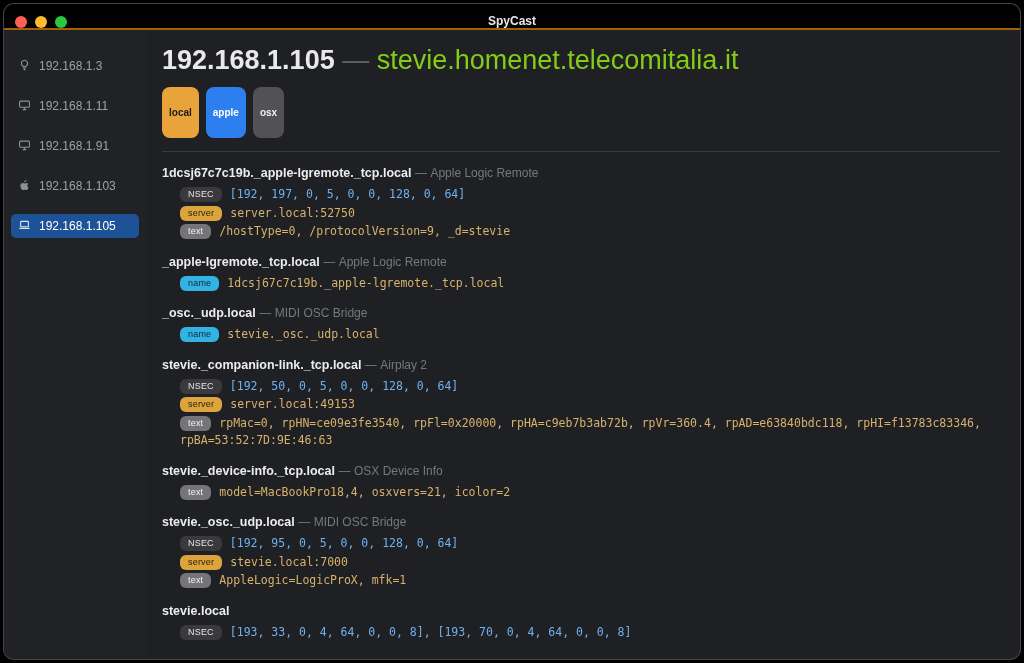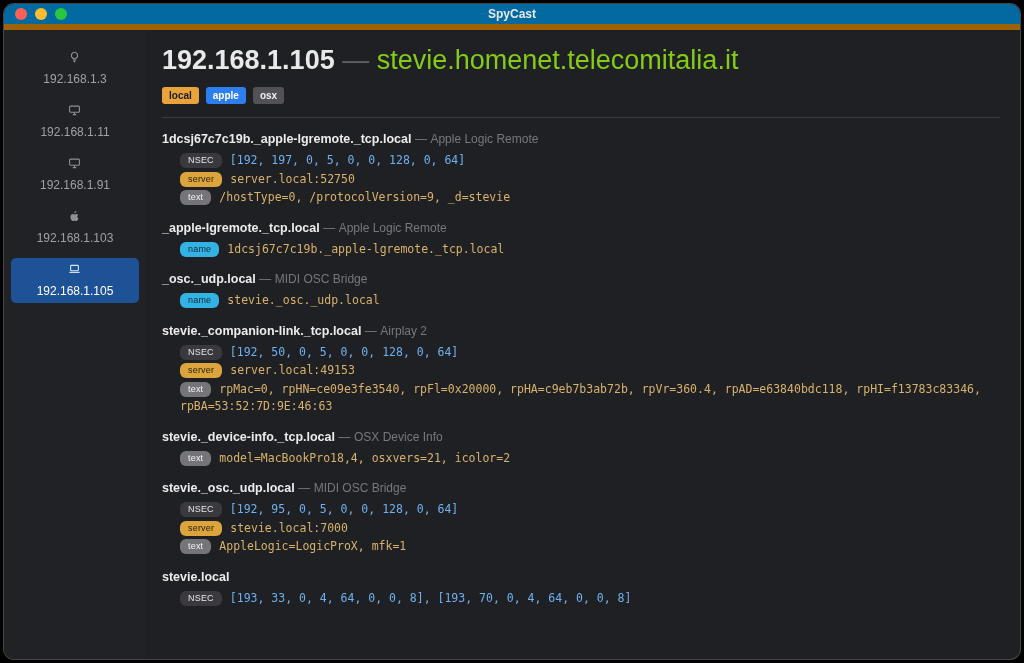--- a/index.html
+++ b/index.html
@@ -15,52 +15,52 @@
     position: absolute; inset: 4px;
     background: #1f2023;
     border-radius: 10px;
     overflow: hidden;
     display: flex; flex-direction: column;
     box-shadow: 0 0 0 1px #454548;
   }
   
   .titlebar {
     flex: 0 0 26px; height: 26px;
-    background: #0369a1;
-    border-bottom: 6px solid #a16207;
-    display: flex; align-items: center;
+    background: #000000;
+    border-bottom: 2px solid #a16207;
+    display: flex; align-items: flex-end;
     position: relative;
   }
   .traffic { display: flex; gap: 8px; padding-left: 11px; z-index: 2; }
   .tl { width: 12px; height: 12px; border-radius: 50%; cursor: default; }
   .titlebar-title {
     position: absolute; left: 0; right: 0; text-align: center;
     font-size: 12px; font-weight: 700; color: #e8e8ea;
   }
   
   .body { flex: 1; display: flex; min-height: 0; }
   .sidebar { flex: 0 0 142px; width: 142px; background: #212226; padding-top: 8px; }
   .sb-item {
-    display: flex; align-items: center; gap: 7px;
-    margin: 8px 7px; padding: 5px 7px;
+    display: flex; gap: 7px;
+    margin: 16px 7px; padding: 5px 7px;
     border-radius: 5px; font-size: 12px; color: #9fa1a6;
-    white-space: nowrap; cursor: default; flex-direction: column;
+    white-space: nowrap; cursor: default;
   }
   .sb-item.selected { color: #ffffff; }
   .sb-icon { width: 14px; height: 12px; display: inline-flex; color: #8e9095; flex: 0 0 14px; }
   .sb-item.selected .sb-icon { color: #d9e6f7; }
   .sb-icon svg { width: 13px; height: 12px; }
   .main { flex: 1; padding: 8px 20px 0 16px; overflow: hidden; min-width: 0; }
   
   .page-title { margin-top: 6px; font-size: 27px; line-height: 32px; white-space: nowrap; }
   .page-title .ip { color: #e9e9eb; font-weight: 700; }
   .page-title .dash { color: #5e6064; font-weight: 400; }
   .page-title .host { color: #84cc16; font-weight: 500; }
   .tags { display: flex; gap: 7px; margin-top: 11px; }
-  .tag { font-size: 10px; font-weight: 700; padding: 3px 7px; border-radius: 3px; line-height: 1.1; }
+  .tag { font-size: 10px; font-weight: 700; padding: 20px 7px; border-radius: 8px; line-height: 1.1; }
   .divider { height: 1px; background: #3b3c3f; margin: 13px 0 1px 0; }
   
   .svc { margin-top: 13px; }
   .svc-head { font-size: 12.5px; line-height: 17px; font-weight: 700; color: #ececee; margin-bottom: 4px; }
   .svc-dash, .svc-desc { color: #77787d; font-weight: 500; font-size: 12px; }
   .rec {
     padding-left: 18px;
     font-family: "DejaVu Sans Mono", monospace;
     font-size: 11.5px; line-height: 17.5px;
     margin-top: 1px;

